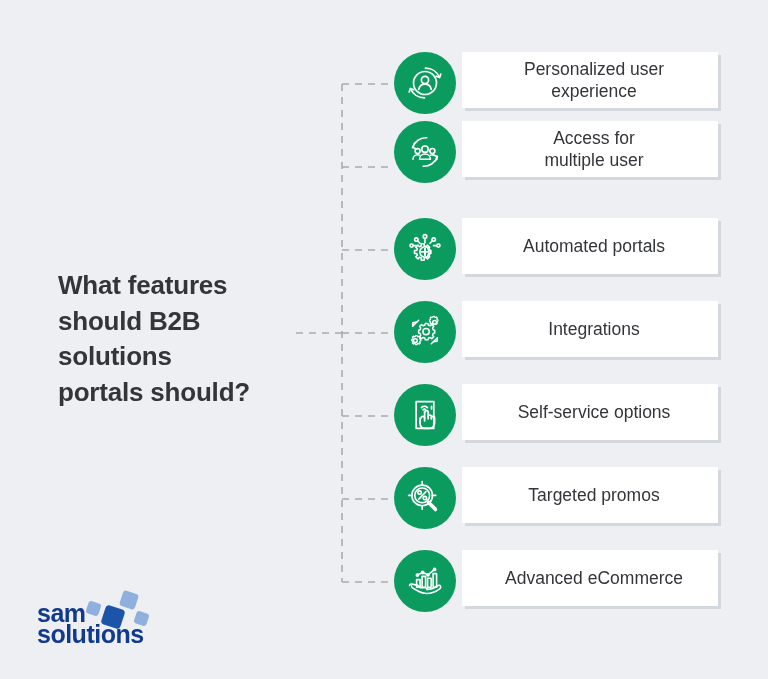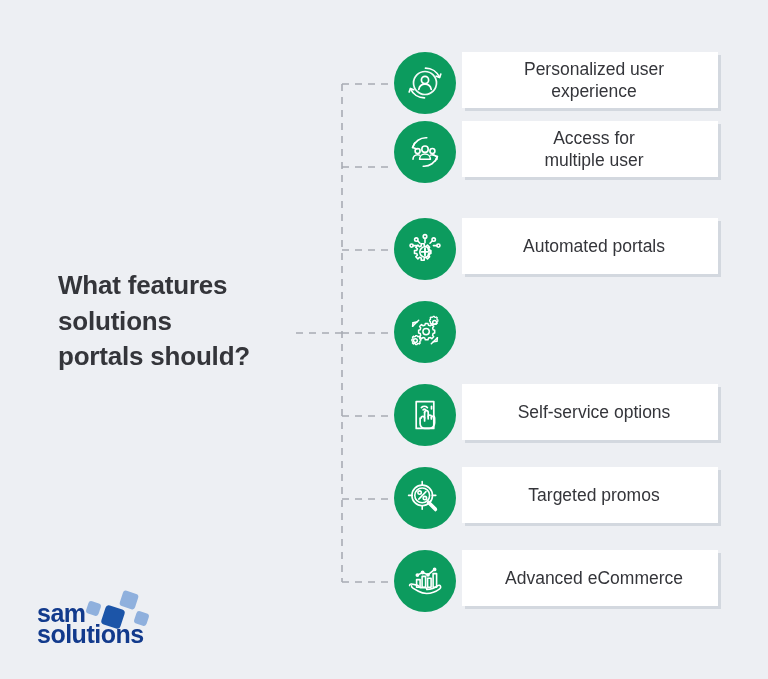--- a/index.html
+++ b/index.html
@@ -102,20 +102,21 @@
     height: 60px;
   }
 </style>
 </head>
 <body>
 
 <div id="infographic">
 
   <div id="title-block">
     <div class="title-text">What features</div>
+    <div class="title-text">should B2B</div>
     <div class="title-text">solutions</div>
     <div class="title-text">portals should?</div>
   </div>
 
   <svg id="connector" viewBox="0 0 768 679" width="768" height="679" aria-hidden="true">
     <g stroke="#a8acb4" stroke-width="1.6" fill="none" stroke-dasharray="7 6">
 
       <line x1="296" y1="333" x2="342" y2="333"></line>
 
       <line x1="342" y1="84" x2="342" y2="582"></line>
@@ -201,20 +202,25 @@
         <path d="M27.4 11.8l-2.4 2.4"></path>
         <circle cx="6.6" cy="16.6" r="1.6"></circle>
         <path d="M8.2 16.6h3.4"></path>
         <circle cx="33.4" cy="16.6" r="1.6"></circle>
         <path d="M31.8 16.6h-3.4"></path>
       </svg>
     </div>
   </div>
 
   <div class="feature-row" style="top:301px;">
+    <div class="row-card">
+      <div class="row-label">
+        <span>Integrations</span>
+      </div>
+    </div>
     <div class="row-icon">
       <svg width="40" height="40" viewBox="0 0 40 40" fill="none" stroke="#ffffff" stroke-width="1.5" stroke-linecap="round" stroke-linejoin="round">
 
         <path d="M13.6 18.3l1.6-0.5 0.5-1.9-1.1-1.4 1.9-1.9 1.4 1.1 1.9-0.5 0.5-1.6h2.7l0.5 1.6 1.9 0.5 1.4-1.1 1.9 1.9-1.1 1.4 0.5 1.9 1.6 0.5v2.7l-1.6 0.5-0.5 1.9 1.1 1.4-1.9 1.9-1.4-1.1-1.9 0.5-0.5 1.6h-2.7l-0.5-1.6-1.9-0.5-1.4 1.1-1.9-1.9 1.1-1.4-0.5-1.9-1.6-0.5z"></path>
         <circle cx="21.1" cy="19.6" r="3.2"></circle>
 
         <path d="M28.4 8.3l1-0.3 0.3-1.2-0.7-0.9 1.2-1.2 0.9 0.7 1.2-0.3 0.3-1h1.7l0.3 1 1.2 0.3 0.9-0.7 1.2 1.2-0.7 0.9 0.3 1.2 1 0.3v1.7l-1 0.3-0.3 1.2 0.7 0.9-1.2 1.2-0.9-0.7-1.2 0.3-0.3 1h-1.7l-0.3-1-1.2-0.3-0.9 0.7-1.2-1.2 0.7-0.9-0.3-1.2-1-0.3z" transform="translate(-2.8,0.2) scale(0.82) translate(5,1)"></path>
         <circle cx="29.6" cy="10.4" r="1.9"></circle>
 
         <circle cx="10.4" cy="28.6" r="1.9"></circle>

